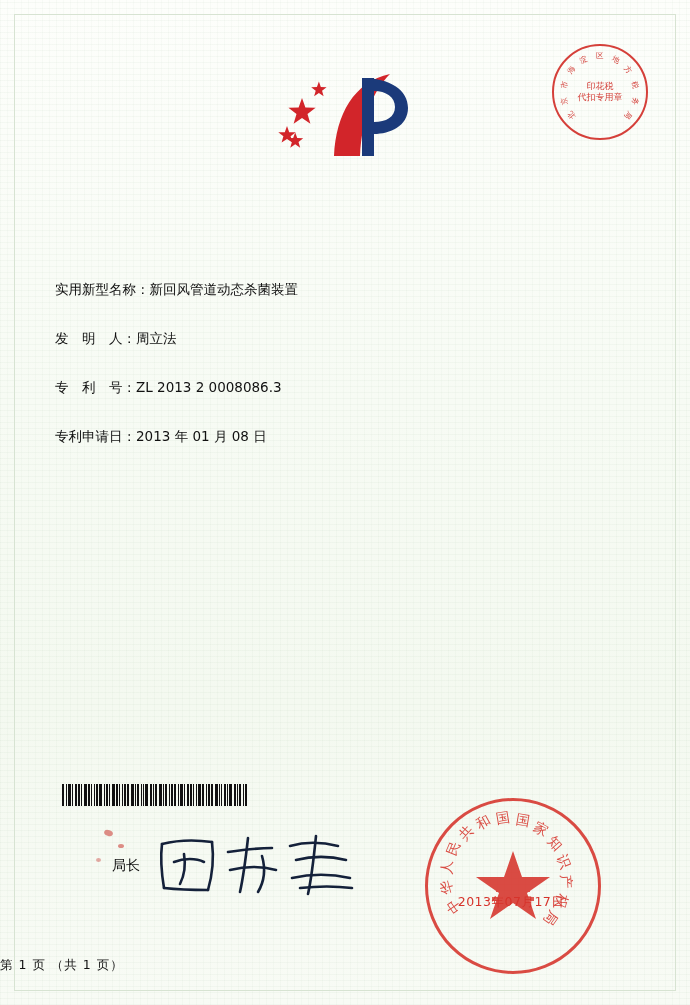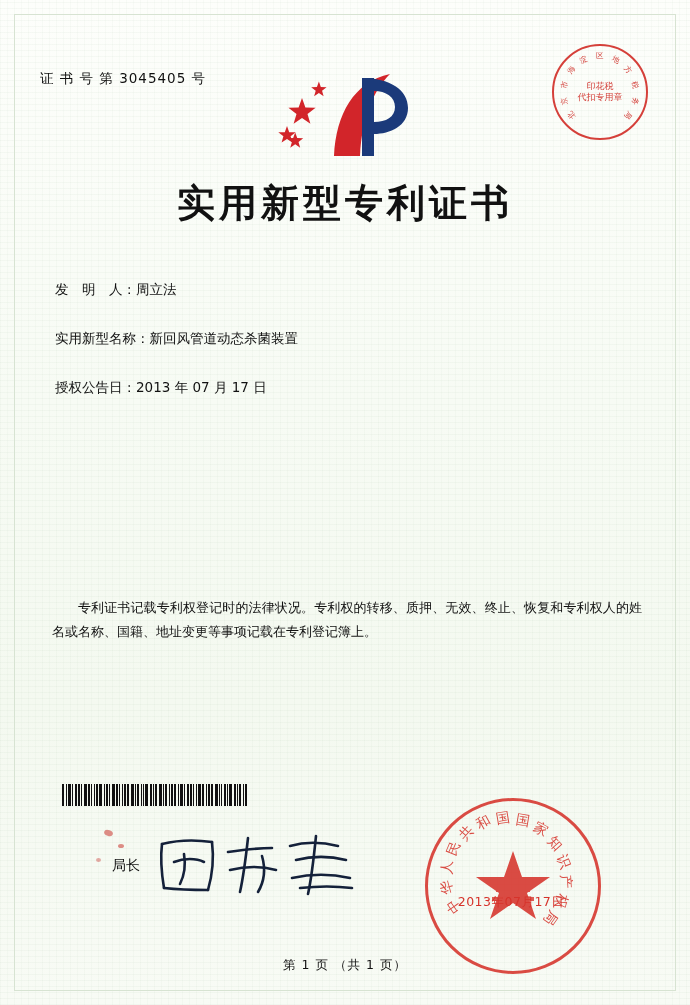--- a/index.html
+++ b/index.html
@@ -222,34 +222,33 @@
     background: #c8332c;
     border-radius: 50%;
     opacity: 0.55;
   }
 
   .footer {
     position: absolute;
     left: 0;
     right: 0;
     top: 957px;
-    text-align: center;
+    text-align: left;
     font-size: 12.5px;
     color: #111;
     letter-spacing: 1px;
   }
 </style>
 </head>
 <body>
 
 <div class="page">
   <div class="texture"></div>
   <div class="border-frame"></div>
 
-  <div class="cert-no">证 书 号 第 3045405 号</div>
 
   <div class="top-seal">
     <div class="ring-text" id="top-seal-ring">
         <span class="ts-char" style="left: 14.4224px; top: 64.1404px; transform: rotate(-130deg);">北</span>
         <span class="ts-char" style="left: 7.06935px; top: 49.7092px; transform: rotate(-104deg);">京</span>
         <span class="ts-char" style="left: 6.78669px; top: 33.5152px; transform: rotate(-78deg);">市</span>
         <span class="ts-char" style="left: 13.6316px; top: 18.8362px; transform: rotate(-52deg);">海</span>
         <span class="ts-char" style="left: 26.2186px; top: 8.64341px; transform: rotate(-26deg);">淀</span>
         <span class="ts-char" style="left: 42px; top: 5px; transform: rotate(0deg);">区</span>
         <span class="ts-char" style="left: 57.7814px; top: 8.64341px; transform: rotate(26deg);">地</span>
@@ -274,36 +273,37 @@
         <polygon points="60,70 62.2,76.2 68.7,76.3 63.6,80.3 65.4,86.6 60,82.9 54.6,86.6 56.4,80.3 51.3,76.3 57.8,76.2" transform="translate(-22,8) scale(0.92)"></polygon>
       </g>
 
       <path d="M72 96 C 74 54, 92 22, 128 14 C 112 30, 100 56, 98 96 Z" fill="#d2252a"></path>
 
       <path d="M100 96 L100 18 C 128 18, 146 30, 146 48 C 146 66, 128 74, 112 74 L112 62 C 124 62, 133 57, 133 47 C 133 37, 124 31, 112 31 L112 96 Z" fill="#1b3a7a"></path>
       <rect x="100" y="18" width="12" height="78" fill="#1b3a7a"></rect>
     </svg>
   </div>
 
-  <div class="title">实用新型专利证书</div>
 
   <div class="fields">
     <div class="field-row">
+      <span class="field-label">实用新型名称：</span><span class="field-value">新回风管道动态杀菌装置</span>
+    </div>
+    <div class="field-row">
       <span class="field-label">发　明　人：</span><span class="field-value">周立法</span>
     </div>
     <div class="field-row">
-      <span class="field-label">实用新型名称：</span><span class="field-value">新回风管道动态杀菌装置</span>
+      <span class="field-label">专　利　号：</span><span class="field-value">ZL 2013 2 0008086.3</span>
     </div>
     <div class="field-row">
-      <span class="field-label">授权公告日：</span><span class="field-value">2013 年 07 月 17 日</span>
+      <span class="field-label">专利申请日：</span><span class="field-value">2013 年 01 月 08 日</span>
     </div>
   </div>
 
   <div class="body-text">
-    <p>专利证书记载专利权登记时的法律状况。专利权的转移、质押、无效、终止、恢复和专利权人的姓名或名称、国籍、地址变更等事项记载在专利登记簿上。</p>
   </div>
 
   <div class="barcode" id="barcode"><span style="width:2px"></span><span style="width:2px;background:transparent"></span><span style="width:1px"></span><span style="width:1px;background:transparent"></span><span style="width:3px"></span><span style="width:1px;background:transparent"></span><span style="width:1px"></span><span style="width:2px;background:transparent"></span><span style="width:2px"></span><span style="width:1px;background:transparent"></span><span style="width:2px"></span><span style="width:1px;background:transparent"></span><span style="width:1px"></span><span style="width:2px;background:transparent"></span><span style="width:3px"></span><span style="width:1px;background:transparent"></span><span style="width:2px"></span><span style="width:1px;background:transparent"></span><span style="width:1px"></span><span style="width:2px;background:transparent"></span><span style="width:1px"></span><span style="width:1px;background:transparent"></span><span style="width:2px"></span><span style="width:1px;background:transparent"></span><span style="width:3px"></span><span style="width:2px;background:transparent"></span><span style="width:1px"></span><span style="width:1px;background:transparent"></span><span style="width:2px"></span><span style="width:1px;background:transparent"></span><span style="width:1px"></span><span style="width:2px;background:transparent"></span><span style="width:3px"></span><span style="width:1px;background:transparent"></span><span style="width:2px"></span><span style="width:1px;background:transparent"></span><span style="width:1px"></span><span style="width:2px;background:transparent"></span><span style="width:1px"></span><span style="width:1px;background:transparent"></span><span style="width:2px"></span><span style="width:1px;background:transparent"></span><span style="width:2px"></span><span style="width:2px;background:transparent"></span><span style="width:3px"></span><span style="width:1px;background:transparent"></span><span style="width:1px"></span><span style="width:1px;background:transparent"></span><span style="width:2px"></span><span style="width:2px;background:transparent"></span><span style="width:1px"></span><span style="width:1px;background:transparent"></span><span style="width:1px"></span><span style="width:1px;background:transparent"></span><span style="width:3px"></span><span style="width:2px;background:transparent"></span><span style="width:2px"></span><span style="width:1px;background:transparent"></span><span style="width:1px"></span><span style="width:1px;background:transparent"></span><span style="width:2px"></span><span style="width:2px;background:transparent"></span><span style="width:3px"></span><span style="width:1px;background:transparent"></span><span style="width:1px"></span><span style="width:1px;background:transparent"></span><span style="width:2px"></span><span style="width:2px;background:transparent"></span><span style="width:1px"></span><span style="width:1px;background:transparent"></span><span style="width:2px"></span><span style="width:1px;background:transparent"></span><span style="width:2px"></span><span style="width:2px;background:transparent"></span><span style="width:1px"></span><span style="width:1px;background:transparent"></span><span style="width:3px"></span><span style="width:1px;background:transparent"></span><span style="width:1px"></span><span style="width:2px;background:transparent"></span><span style="width:2px"></span><span style="width:1px;background:transparent"></span><span style="width:2px"></span><span style="width:1px;background:transparent"></span><span style="width:1px"></span><span style="width:2px;background:transparent"></span><span style="width:1px"></span><span style="width:1px;background:transparent"></span><span style="width:3px"></span><span style="width:1px;background:transparent"></span><span style="width:2px"></span><span style="width:2px;background:transparent"></span><span style="width:1px"></span><span style="width:1px;background:transparent"></span><span style="width:2px"></span><span style="width:1px;background:transparent"></span><span style="width:2px"></span><span style="width:2px;background:transparent"></span><span style="width:3px"></span><span style="width:1px;background:transparent"></span><span style="width:1px"></span><span style="width:1px;background:transparent"></span><span style="width:1px"></span><span style="width:2px;background:transparent"></span><span style="width:2px"></span><span style="width:1px;background:transparent"></span><span style="width:1px"></span><span style="width:1px;background:transparent"></span><span style="width:3px"></span><span style="width:2px;background:transparent"></span><span style="width:2px"></span><span style="width:1px;background:transparent"></span><span style="width:1px"></span><span style="width:1px;background:transparent"></span><span style="width:2px"></span><span style="width:2px;background:transparent"></span><span style="width:1px"></span><span style="width:1px;background:transparent"></span><span style="width:2px"></span><span style="width:1px;background:transparent"></span></div>
 
   <div class="sig-label">局长</div>
   <div class="signature">
     <svg viewBox="0 0 215 75" width="215" height="75" xmlns="http://www.w3.org/2000/svg">
       <g fill="none" stroke="#14213a" stroke-width="2.6" stroke-linecap="round" stroke-linejoin="round">
         <path d="M12 18 C 10 34, 12 50, 14 62"></path>
         <path d="M12 18 C 28 14, 48 14, 62 16"></path>

